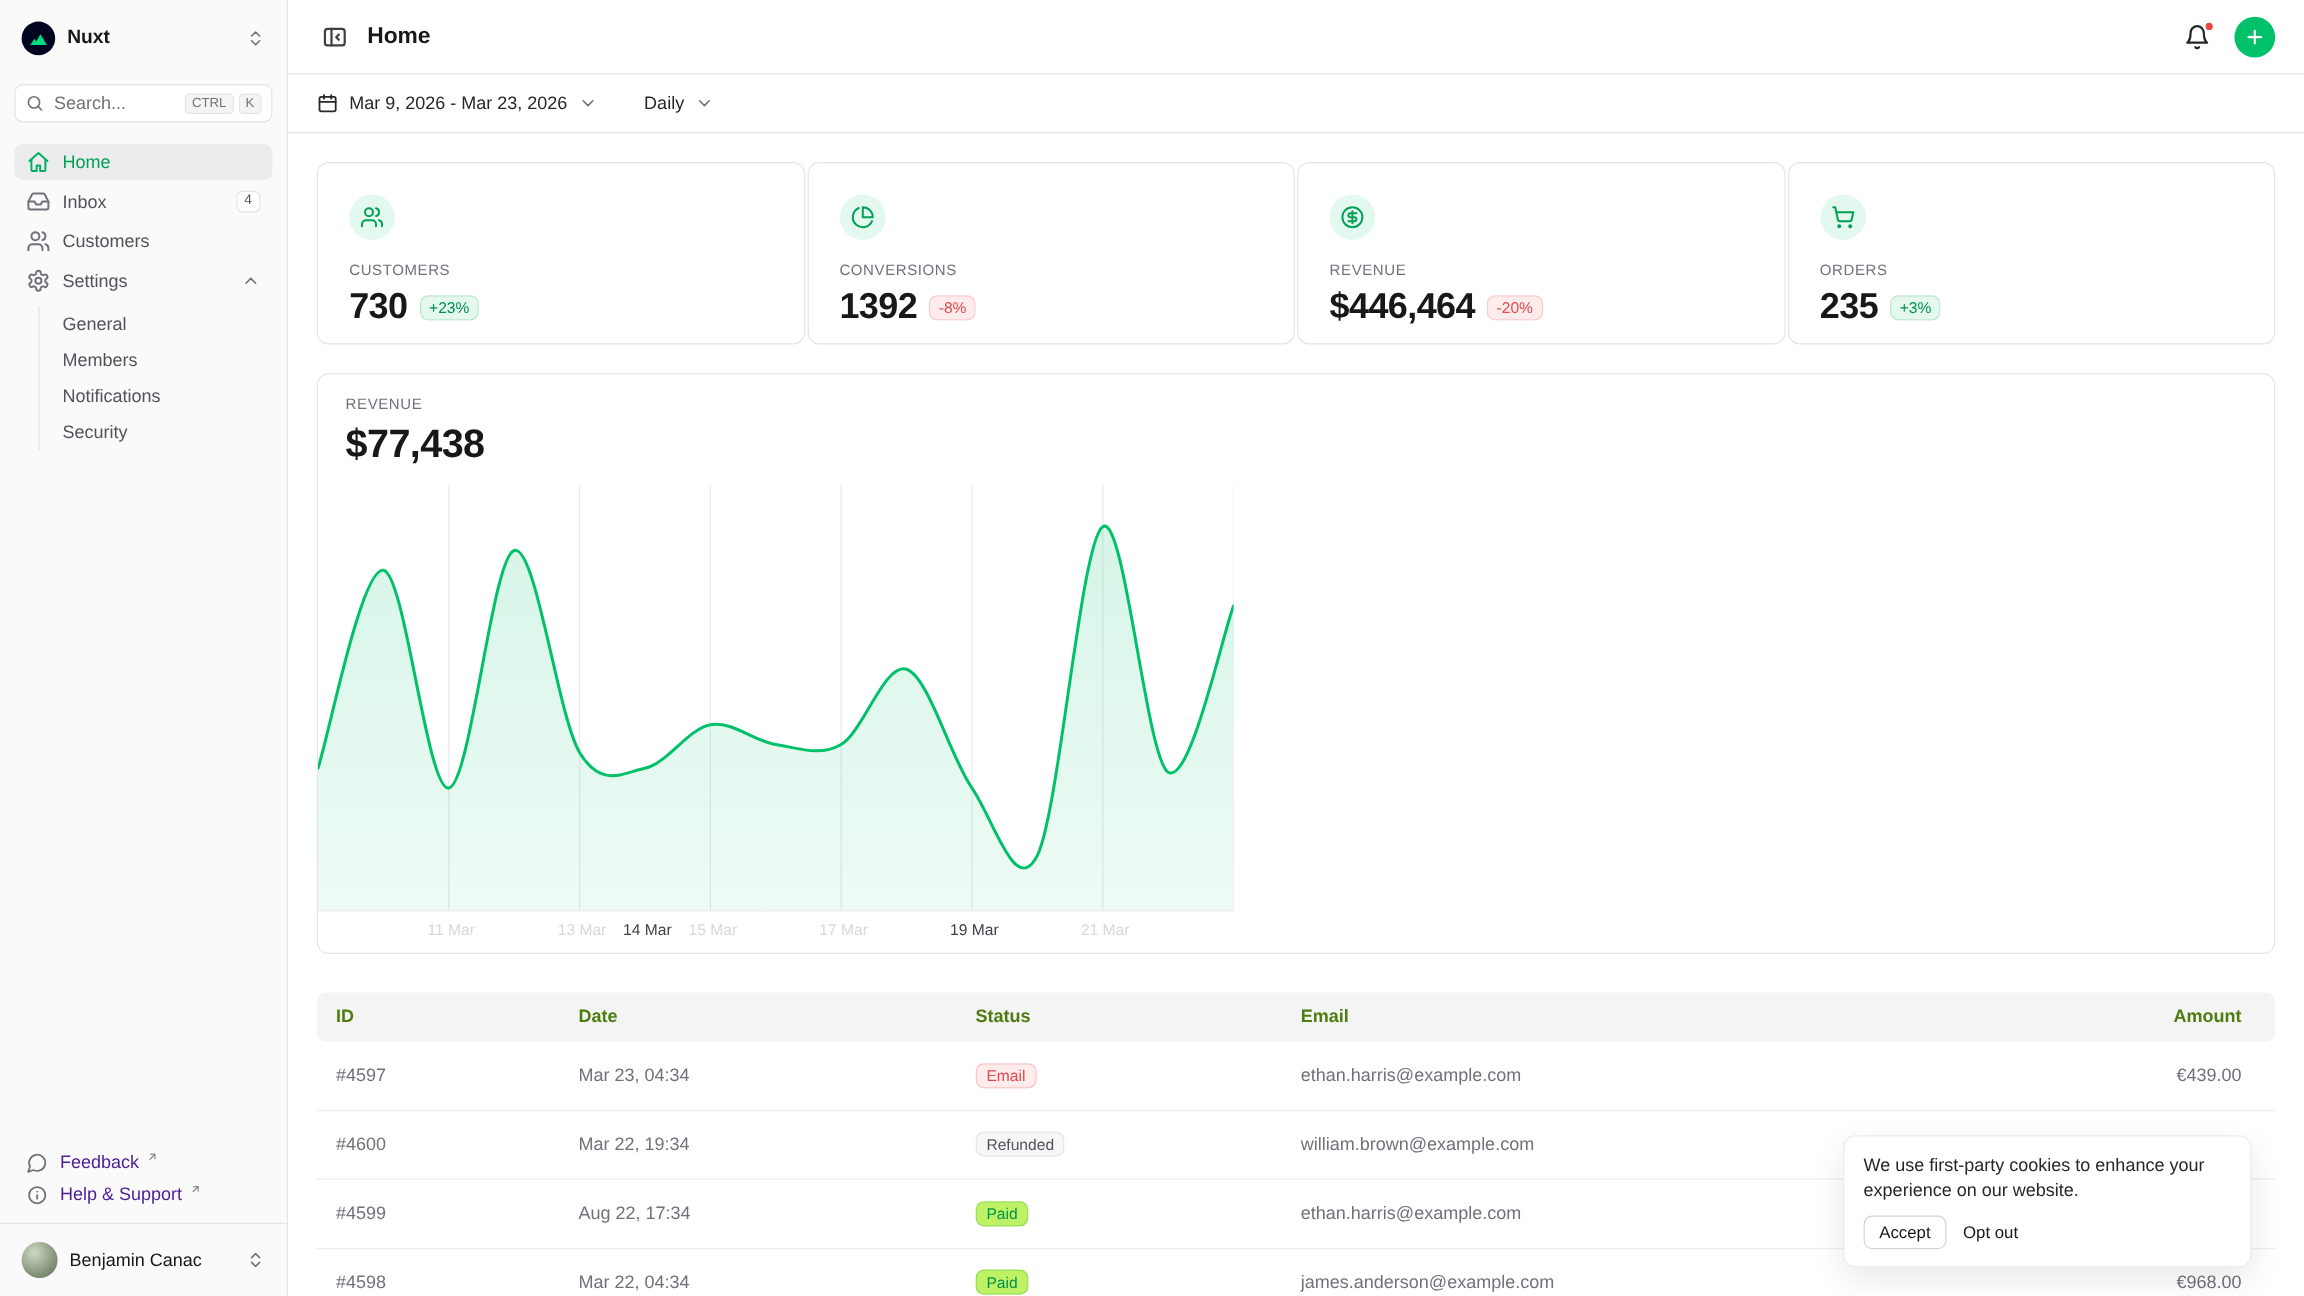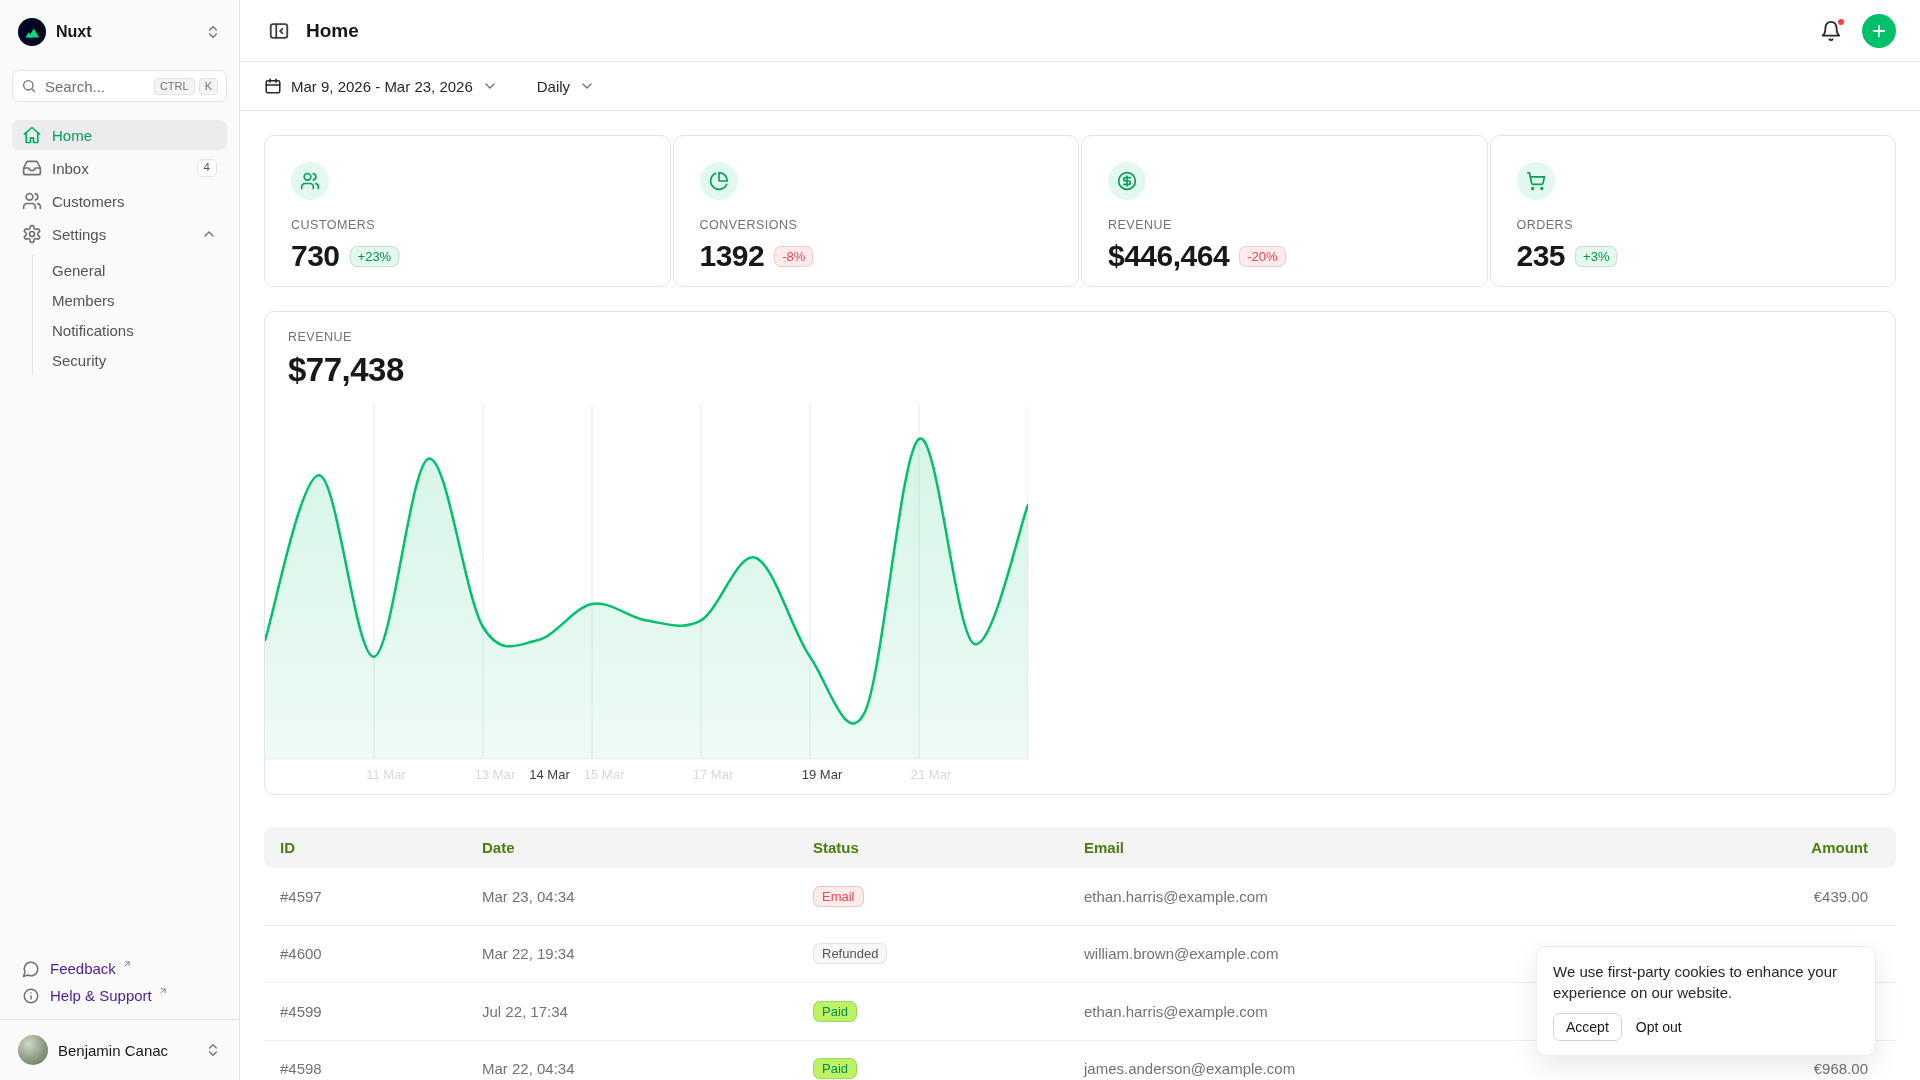--- a/index.html
+++ b/index.html
@@ -97,21 +97,21 @@
   .trend-down { color:#E5484D; background:#FEECEC; box-shadow:inset 0 0 0 1px rgba(229,72,77,.2); }
 
   
   .chart-card { margin-top:24px; height:484px; border:1px solid #e4e4e7;
     border-radius:10px; position:relative; overflow:hidden; background:#fff; }
   .chart-head { padding:18px 0 0 23px; }
   .chart-label { font-size:12.5px; font-weight:500; color:#71717a; letter-spacing:0.5px; }
   .chart-total { margin-top:7px; font-size:33px; font-weight:700; letter-spacing:-0.5px; }
   .plot { position:absolute; left:0; top:92px; width:763px; height:358px; }
   .plot svg { display:block; width:763px; height:358px; }
-  .xlabels { position:absolute; left:12px; top:455px; width:763px; height:20px; }
+  .xlabels { position:absolute; left:2px; top:455px; width:763px; height:20px; }
   .xtick { position:absolute; transform:translateX(-50%); font-size:13px; white-space:nowrap; }
   .xtick.dark { color:#3f3f46; }
   .xtick.faint { color:#d7d7dc; }
 
   
   .orders { margin-top:32px; }
   .tgrid { display:grid; grid-template-columns:218px 331px 271px 1fr auto;
     align-items:center; }
   .thead { height:41px; background:#f4f4f5; border-radius:8px; font-size:15px;
     font-weight:600; color:#4d7c0f; }
@@ -414,21 +414,21 @@
         <div class="tgrid trow">
           <div class="c1">#4600</div>
           <div>Mar 22, 19:34</div>
           <div><span class="badge badge-refunded">Refunded</span></div>
           <div>william.brown@example.com</div>
           <div class="c5">€882.00</div>
         </div>
 
         <div class="tgrid trow">
           <div class="c1">#4599</div>
-          <div>Jul 22, 17:34</div>
+          <div>Aug 22, 17:34</div>
           <div><span class="badge badge-paid">Paid</span></div>
           <div>ethan.harris@example.com</div>
           <div class="c5"></div>
         </div>
 
         <div class="tgrid trow">
           <div class="c1">#4598</div>
           <div>Mar 22, 04:34</div>
           <div><span class="badge badge-paid">Paid</span></div>
           <div>james.anderson@example.com</div>

